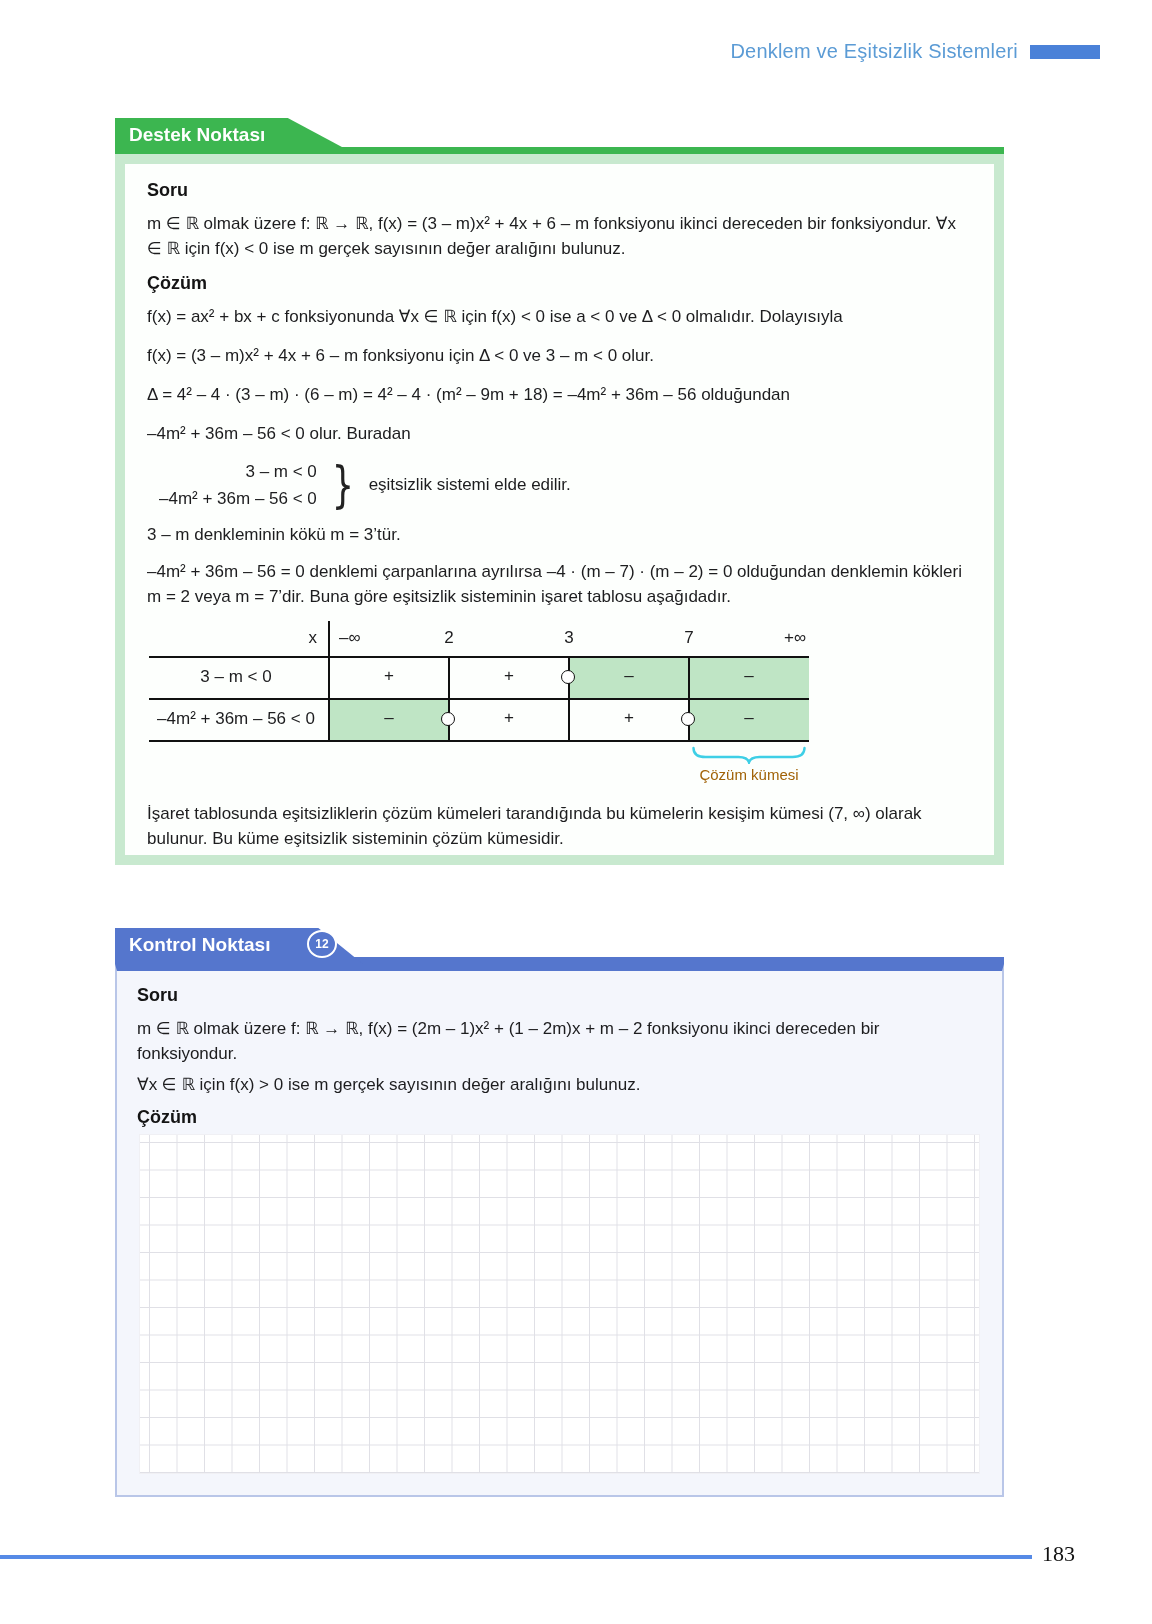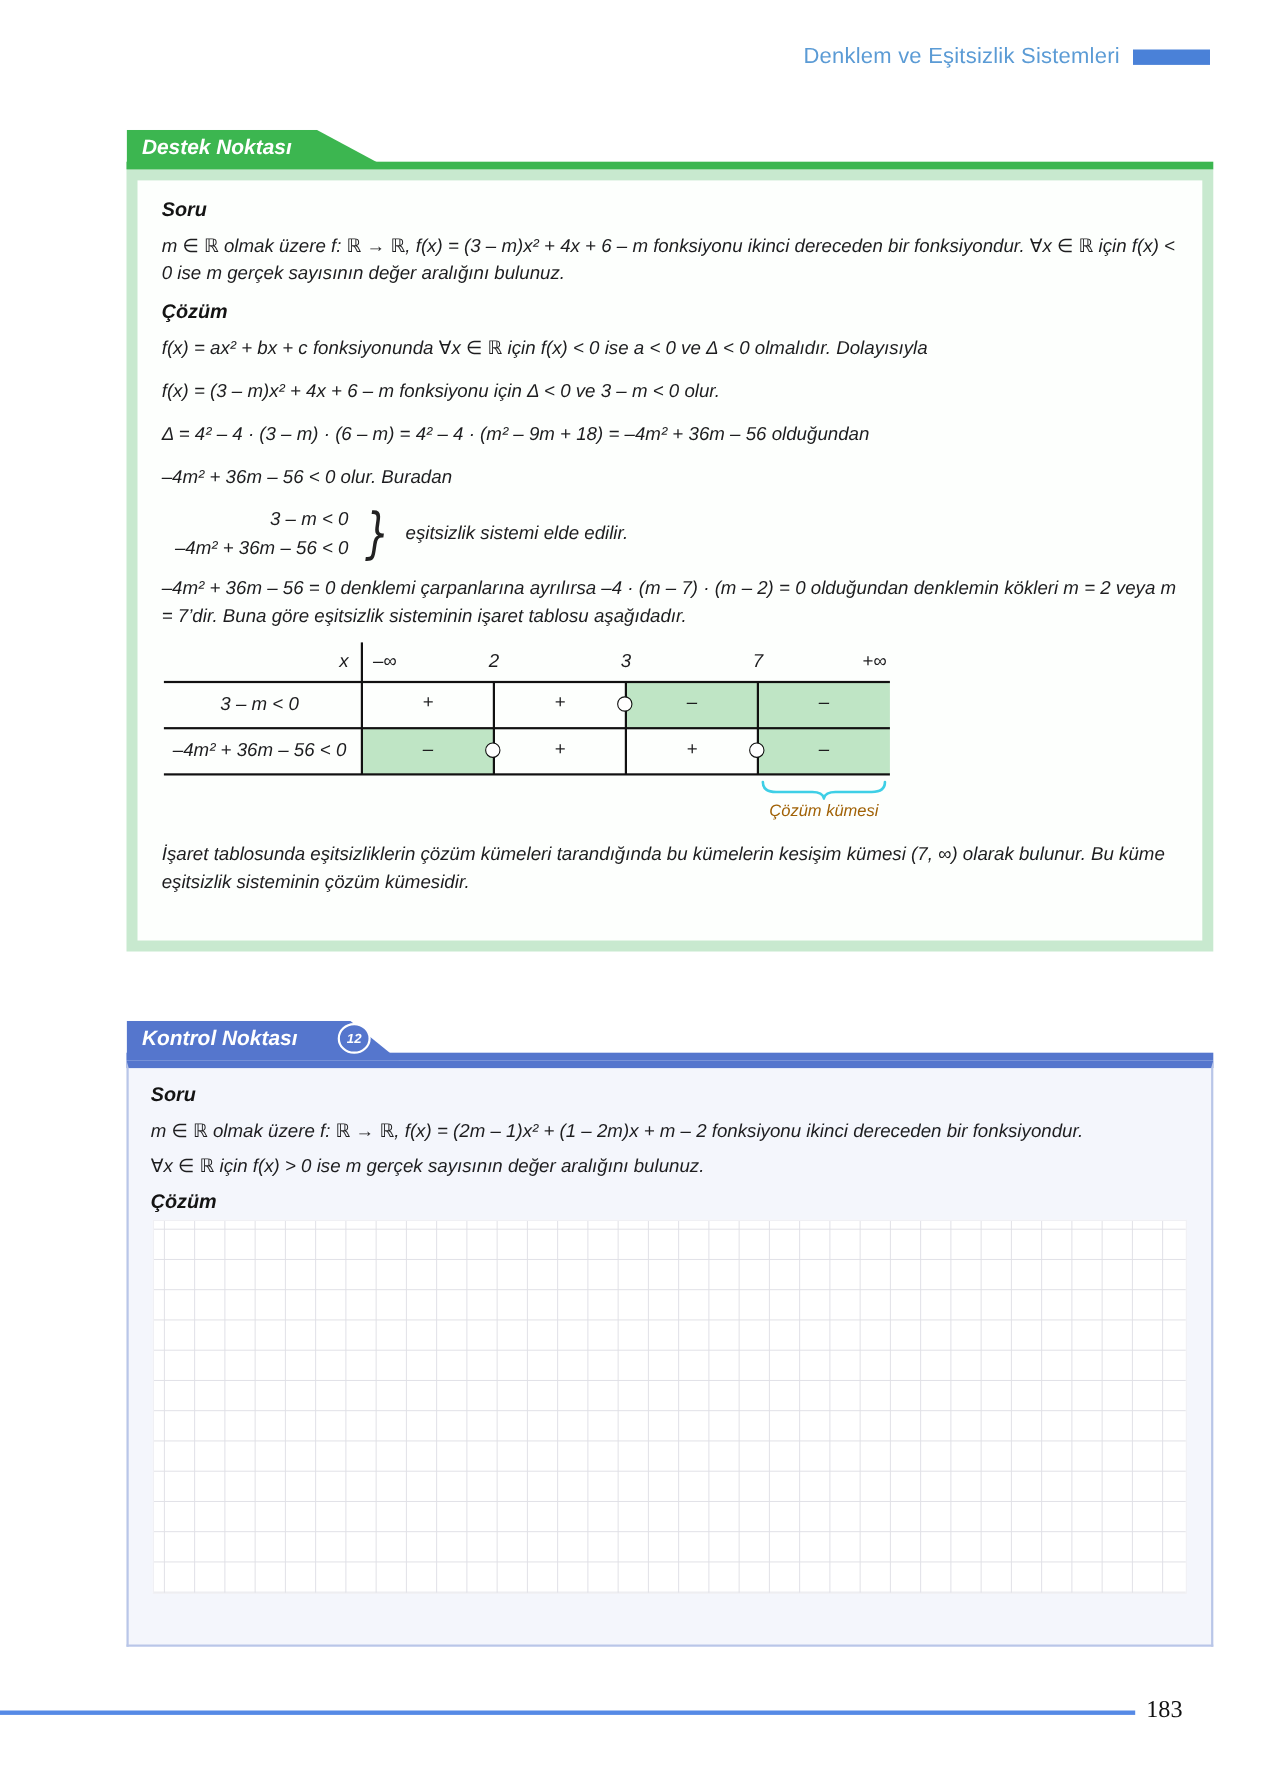--- a/index.html
+++ b/index.html
@@ -10,21 +10,21 @@
     overflow:hidden;
   }
   
   .page-header {
     position:absolute; top:40px; left:0; right:52px;
     display:flex; justify-content:flex-end; align-items:center; gap:12px;
   }
   .chapter-title { font-size:20px; color:#5b9bd5; letter-spacing:0.2px; }
   .header-bar { width:70px; height:14px; background:#4a81d8; }
   
-  .section { position:absolute; left:115px; width:988px;font-style:italic; }
+  .section { position:absolute; left:115px; width:889px; }
   .tab-row { position:relative; height:36px; }
   .strip { position:absolute; left:0; bottom:0; width:100%; height:7px; }
   .tab {
     position:absolute; left:0; top:0; height:36px; z-index:2;
     color:#fff; font-weight:bold; font-size:19px;
     padding:4px 0 0 14px; clip-path:polygon(0 0, 72% 0, 100% 100%, 0 100%);
   }
   .tab span { display:inline-block; line-height:26px; }
   
   .destek { top:118px; }
@@ -104,20 +104,21 @@
 
       <div class="system">
         <div class="sys-lines">
           <div>3 – m &lt; 0</div>
           <div>–4m² + 36m – 56 &lt; 0</div>
         </div>
         <div class="sys-brace">}</div>
         <div class="sys-note">eşitsizlik sistemi elde edilir.</div>
       </div>
 
+      <p>3 – m denkleminin kökü m = 3’tür.</p>
       <p>–4m² + 36m – 56 = 0 denklemi çarpanlarına ayrılırsa –4 · (m – 7) · (m – 2) = 0 olduğundan denklemin kökleri m = 2 veya m = 7’dir. Buna göre eşitsizlik sisteminin işaret tablosu aşağıdadır.</p>
 
       <div id="sign-table">
           <div style="position: absolute; background: rgb(191, 229, 197); left: 420px; top: 36px; width: 120px; height: 42px;"></div>
           <div style="position: absolute; background: rgb(191, 229, 197); left: 540px; top: 36px; width: 120px; height: 42px;"></div>
           <div style="position: absolute; background: rgb(191, 229, 197); left: 180px; top: 78px; width: 120px; height: 42px;"></div>
           <div style="position: absolute; background: rgb(191, 229, 197); left: 540px; top: 78px; width: 120px; height: 42px;"></div>
           <div style="position: absolute; background: rgb(17, 17, 17); height: 1.6px; left: 0px; top: 35.2px; width: 660px;"></div>
           <div style="position: absolute; background: rgb(17, 17, 17); height: 1.6px; left: 0px; top: 77.2px; width: 660px;"></div>
           <div style="position: absolute; background: rgb(17, 17, 17); height: 1.6px; left: 0px; top: 119.2px; width: 660px;"></div>

